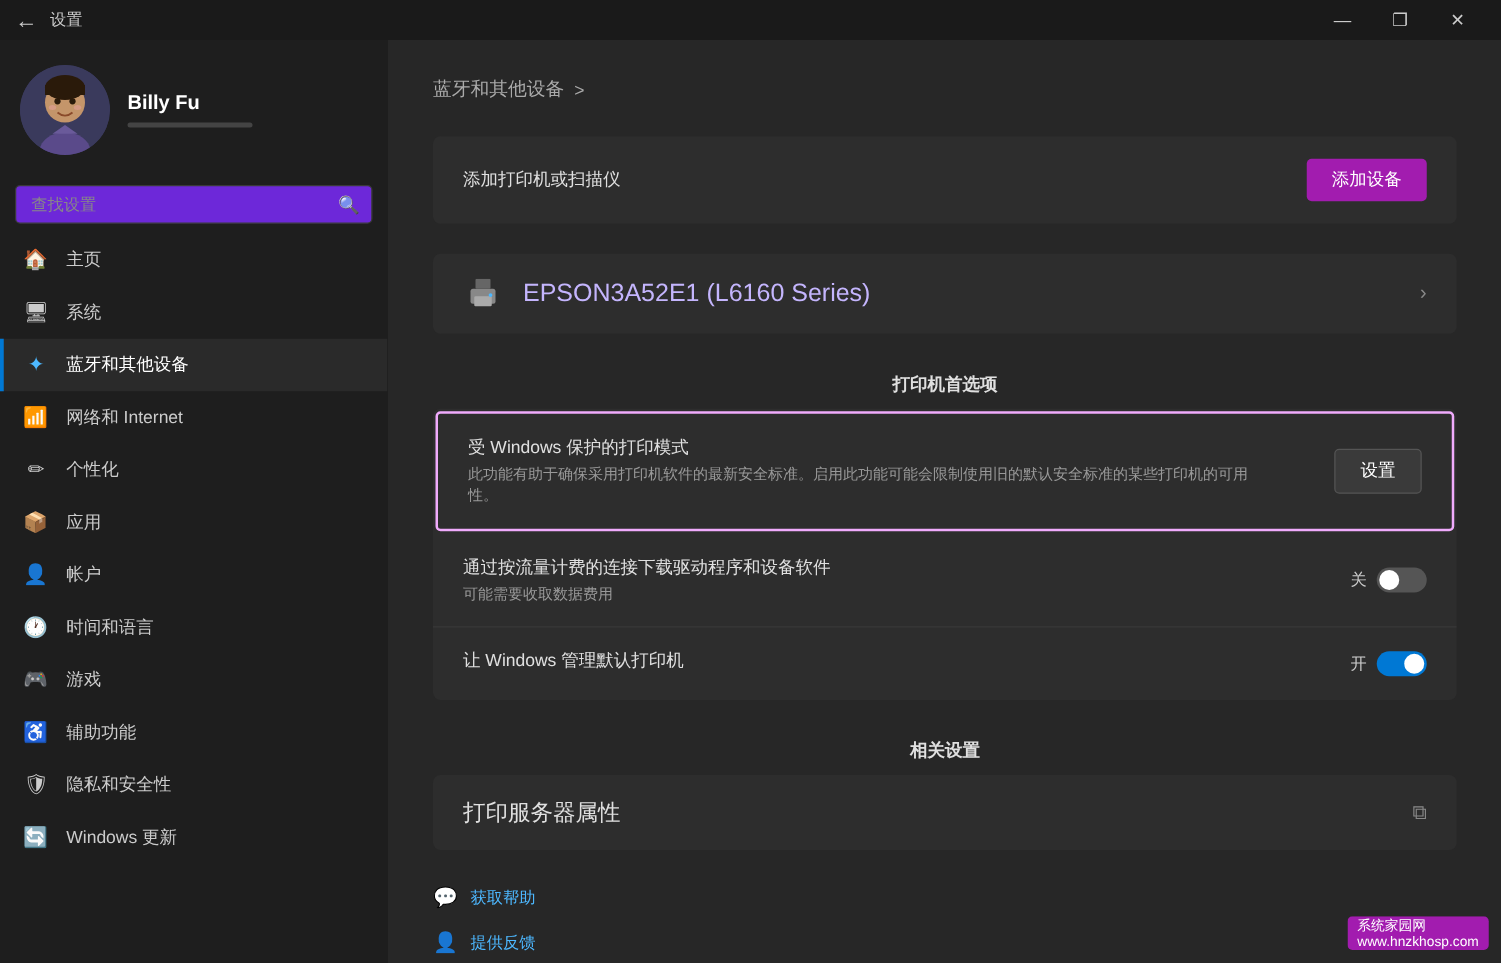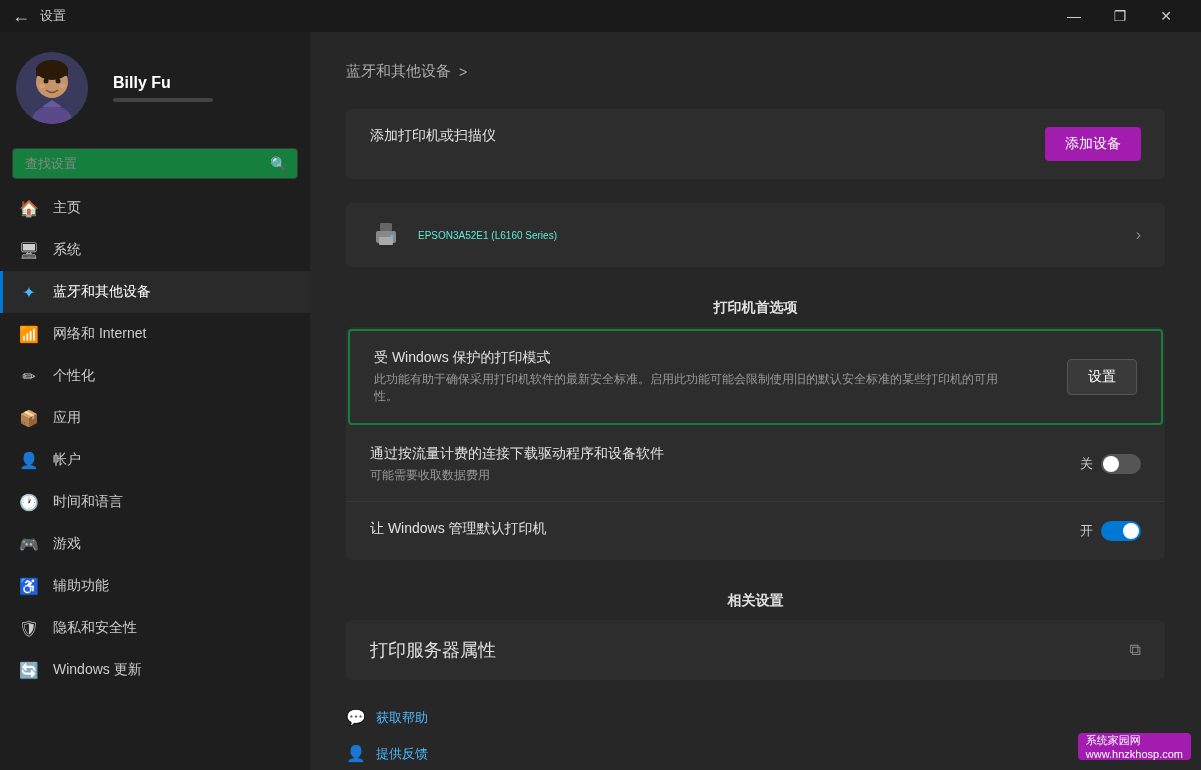--- a/index.html
+++ b/index.html
@@ -64,21 +64,21 @@
       display: flex;
       flex-direction: column;
       overflow-y: auto;
     }
 
     
     .user-profile {
       display: flex;
       align-items: center;
       padding: 20px 16px;
-      gap: 25px;
+      gap: 14px;
     }
     .avatar {
       width: 72px;
       height: 72px;
       border-radius: 50%;
       background: #3a3a5c;
       flex-shrink: 0;
       overflow: hidden;
       display: flex;
       align-items: center;
@@ -105,21 +105,21 @@
       border-radius: 2px;
     }
 
     
     .search-box {
       margin: 4px 12px 8px;
       position: relative;
     }
     .search-input {
       width: 100%;
-      background: #15803d;
+      background: #6d28d9;
       border: 1px solid #3a3a3a;
       border-radius: 4px;
       color: #e0e0e0;
       font-size: 13px;
       padding: 7px 36px 7px 12px;
       outline: none;
       font-family: inherit;
     }
     .search-input::placeholder { color: #888; }
     .search-icon-wrap {
@@ -194,21 +194,21 @@
     }
     .section-card {
       background: #2d2d2d;
       border-radius: 6px;
       overflow: hidden;
     }
 
     
     .add-device-row {
       display: flex;
-      align-items: flex-start;
+      align-items: center;
       justify-content: space-between;
       padding: 18px 24px;
     }
     .add-device-label {
       font-size: 14px;
       color: #e0e0e0;
     }
     .add-device-btn {
       background: #a21caf;
       color: #fff;
@@ -230,21 +230,21 @@
     }
     .printer-icon-wrap {
       width: 32px;
       height: 32px;
       display: flex;
       align-items: center;
       justify-content: center;
       color: #ccc;
       font-size: 22px;
     }
-    .printer-name { font-size: 10px; color: #5eead4; flex: 1; }
+    .printer-name { font-size: 20px; color: #c4b5fd; flex: 1; }
     .printer-chevron { color: #888; font-size: 16px; }
 
     
     .section-title {
       font-size: 14px;
       font-weight: 600;
       color: #e0e0e0;
       margin-bottom: 10px;
       padding-top: 8px;
       text-align: center;
@@ -485,21 +485,21 @@
           <span class="printer-name">EPSON3A52E1 (L6160 Series)</span>
           <span class="printer-chevron">›</span>
         </div>
       </div>
     </div>
 
     <div class="section">
       <div class="section-title">打印机首选项</div>
       <div class="section-card">
 
-        <div class="settings-row" style="border: 2px solid #15803d; border-radius: 4px; margin: 2px;">
+        <div class="settings-row" style="border: 2px solid #f0abfc; border-radius: 4px; margin: 2px;">
           <div class="settings-row-text">
             <div class="settings-row-title">受 Windows 保护的打印模式</div>
             <div class="settings-row-desc">此功能有助于确保采用打印机软件的最新安全标准。启用此功能可能会限制使用旧的默认安全标准的某些打印机的可用性。</div>
           </div>
           <div class="settings-row-action">
             <button class="settings-btn">设置</button>
           </div>
         </div>
 
         <div class="settings-row">

